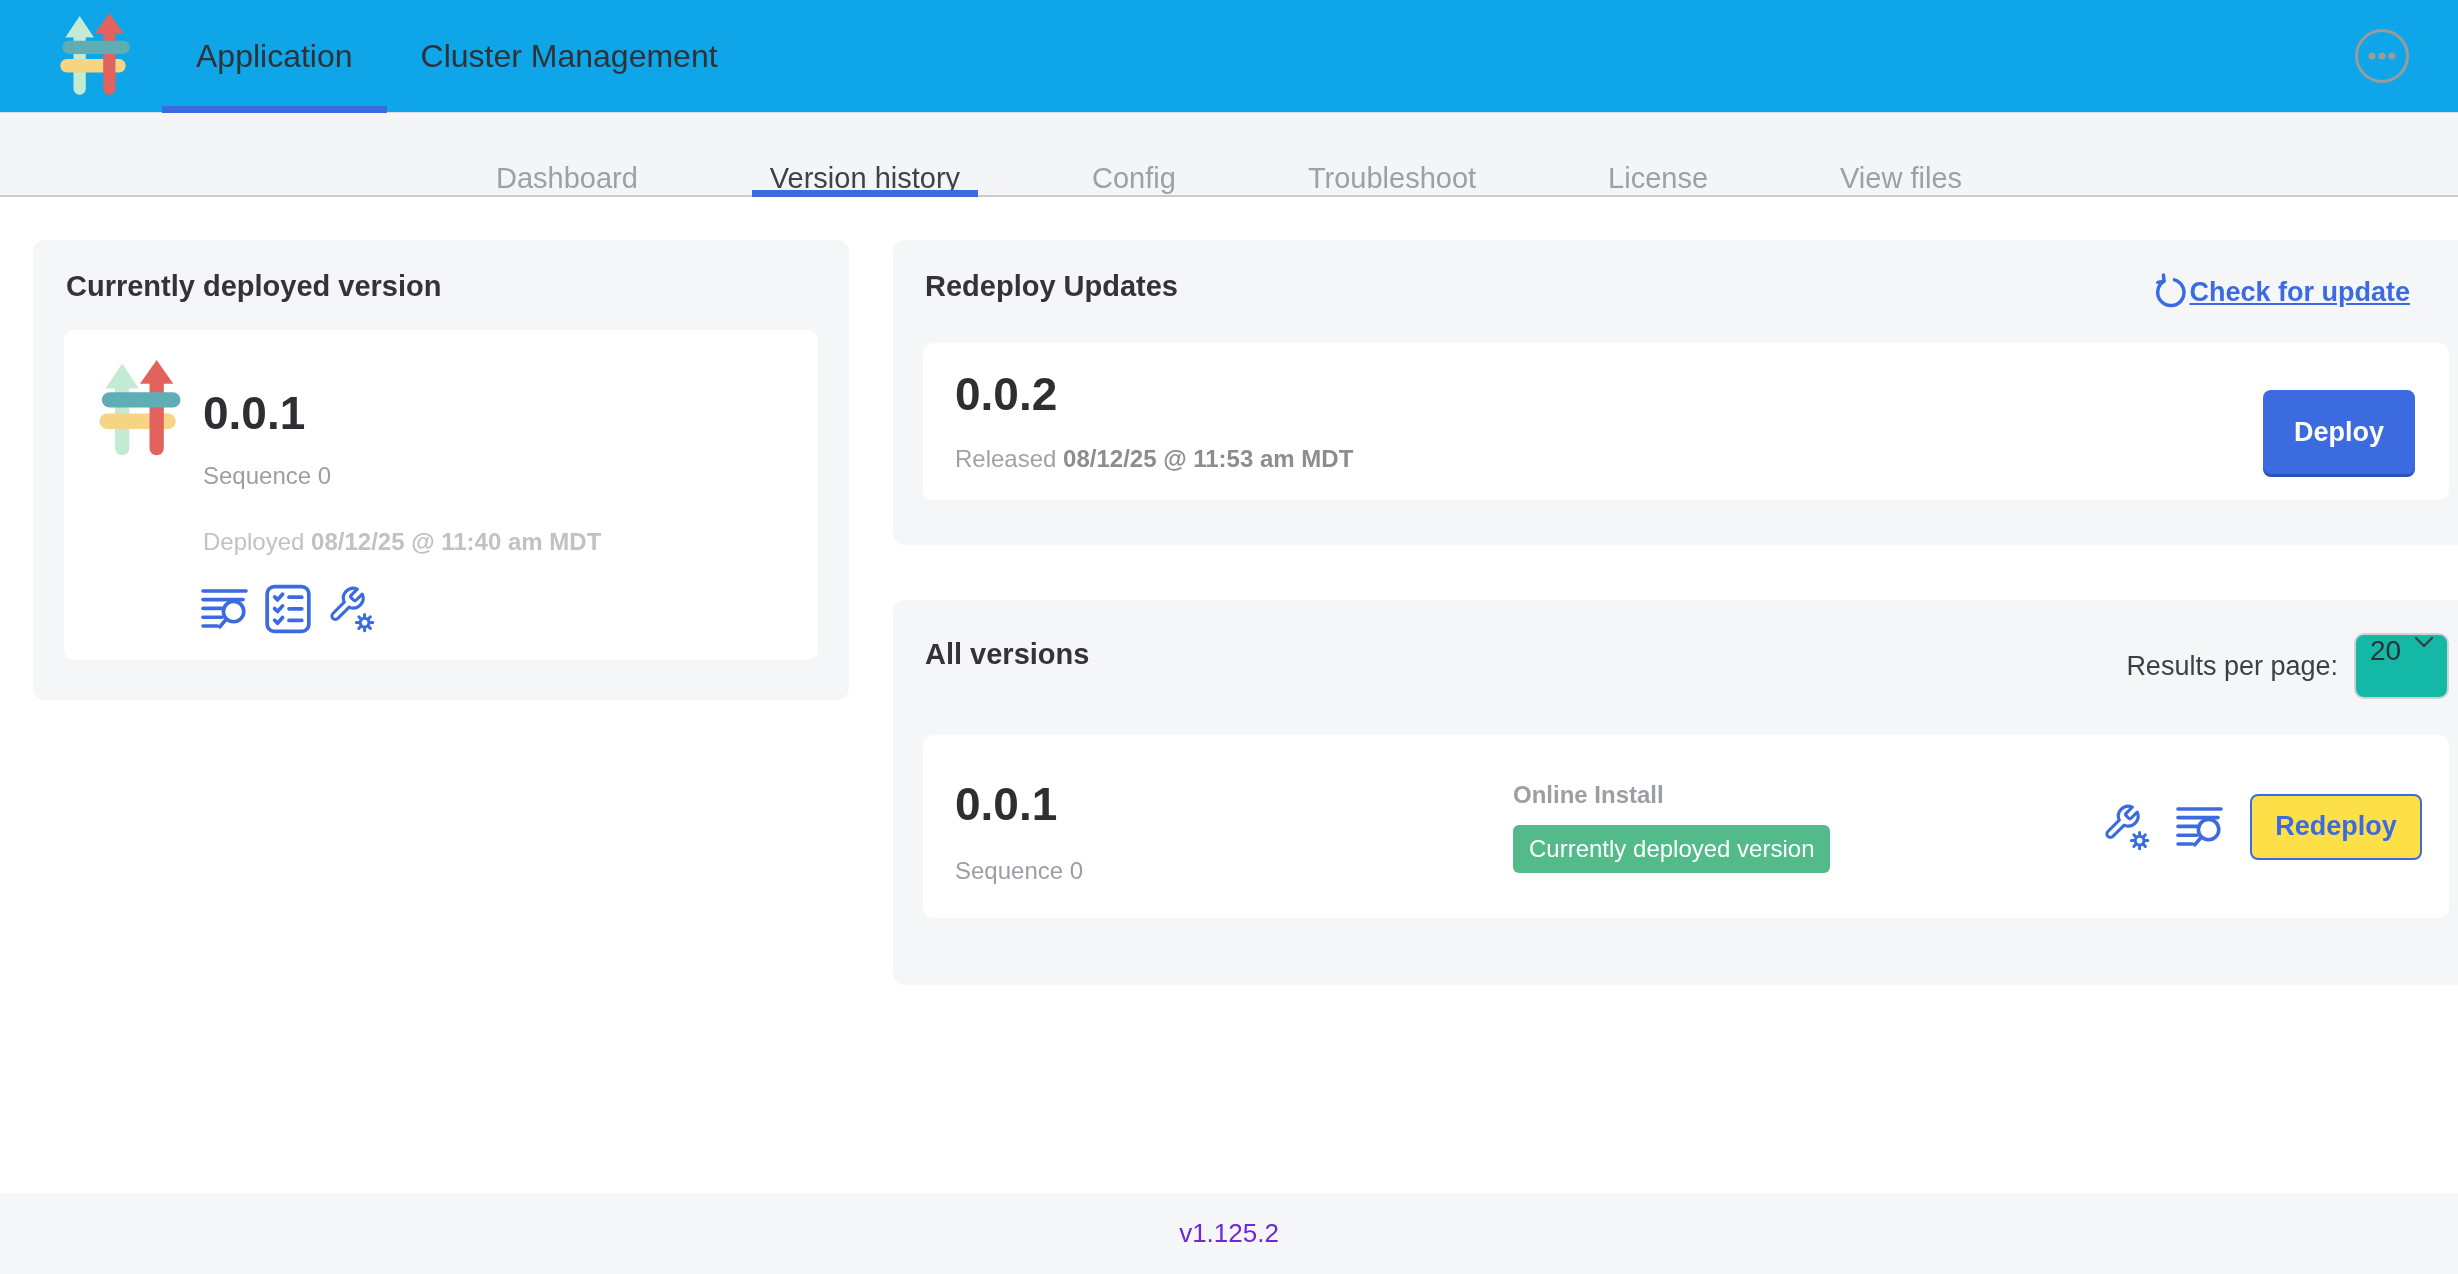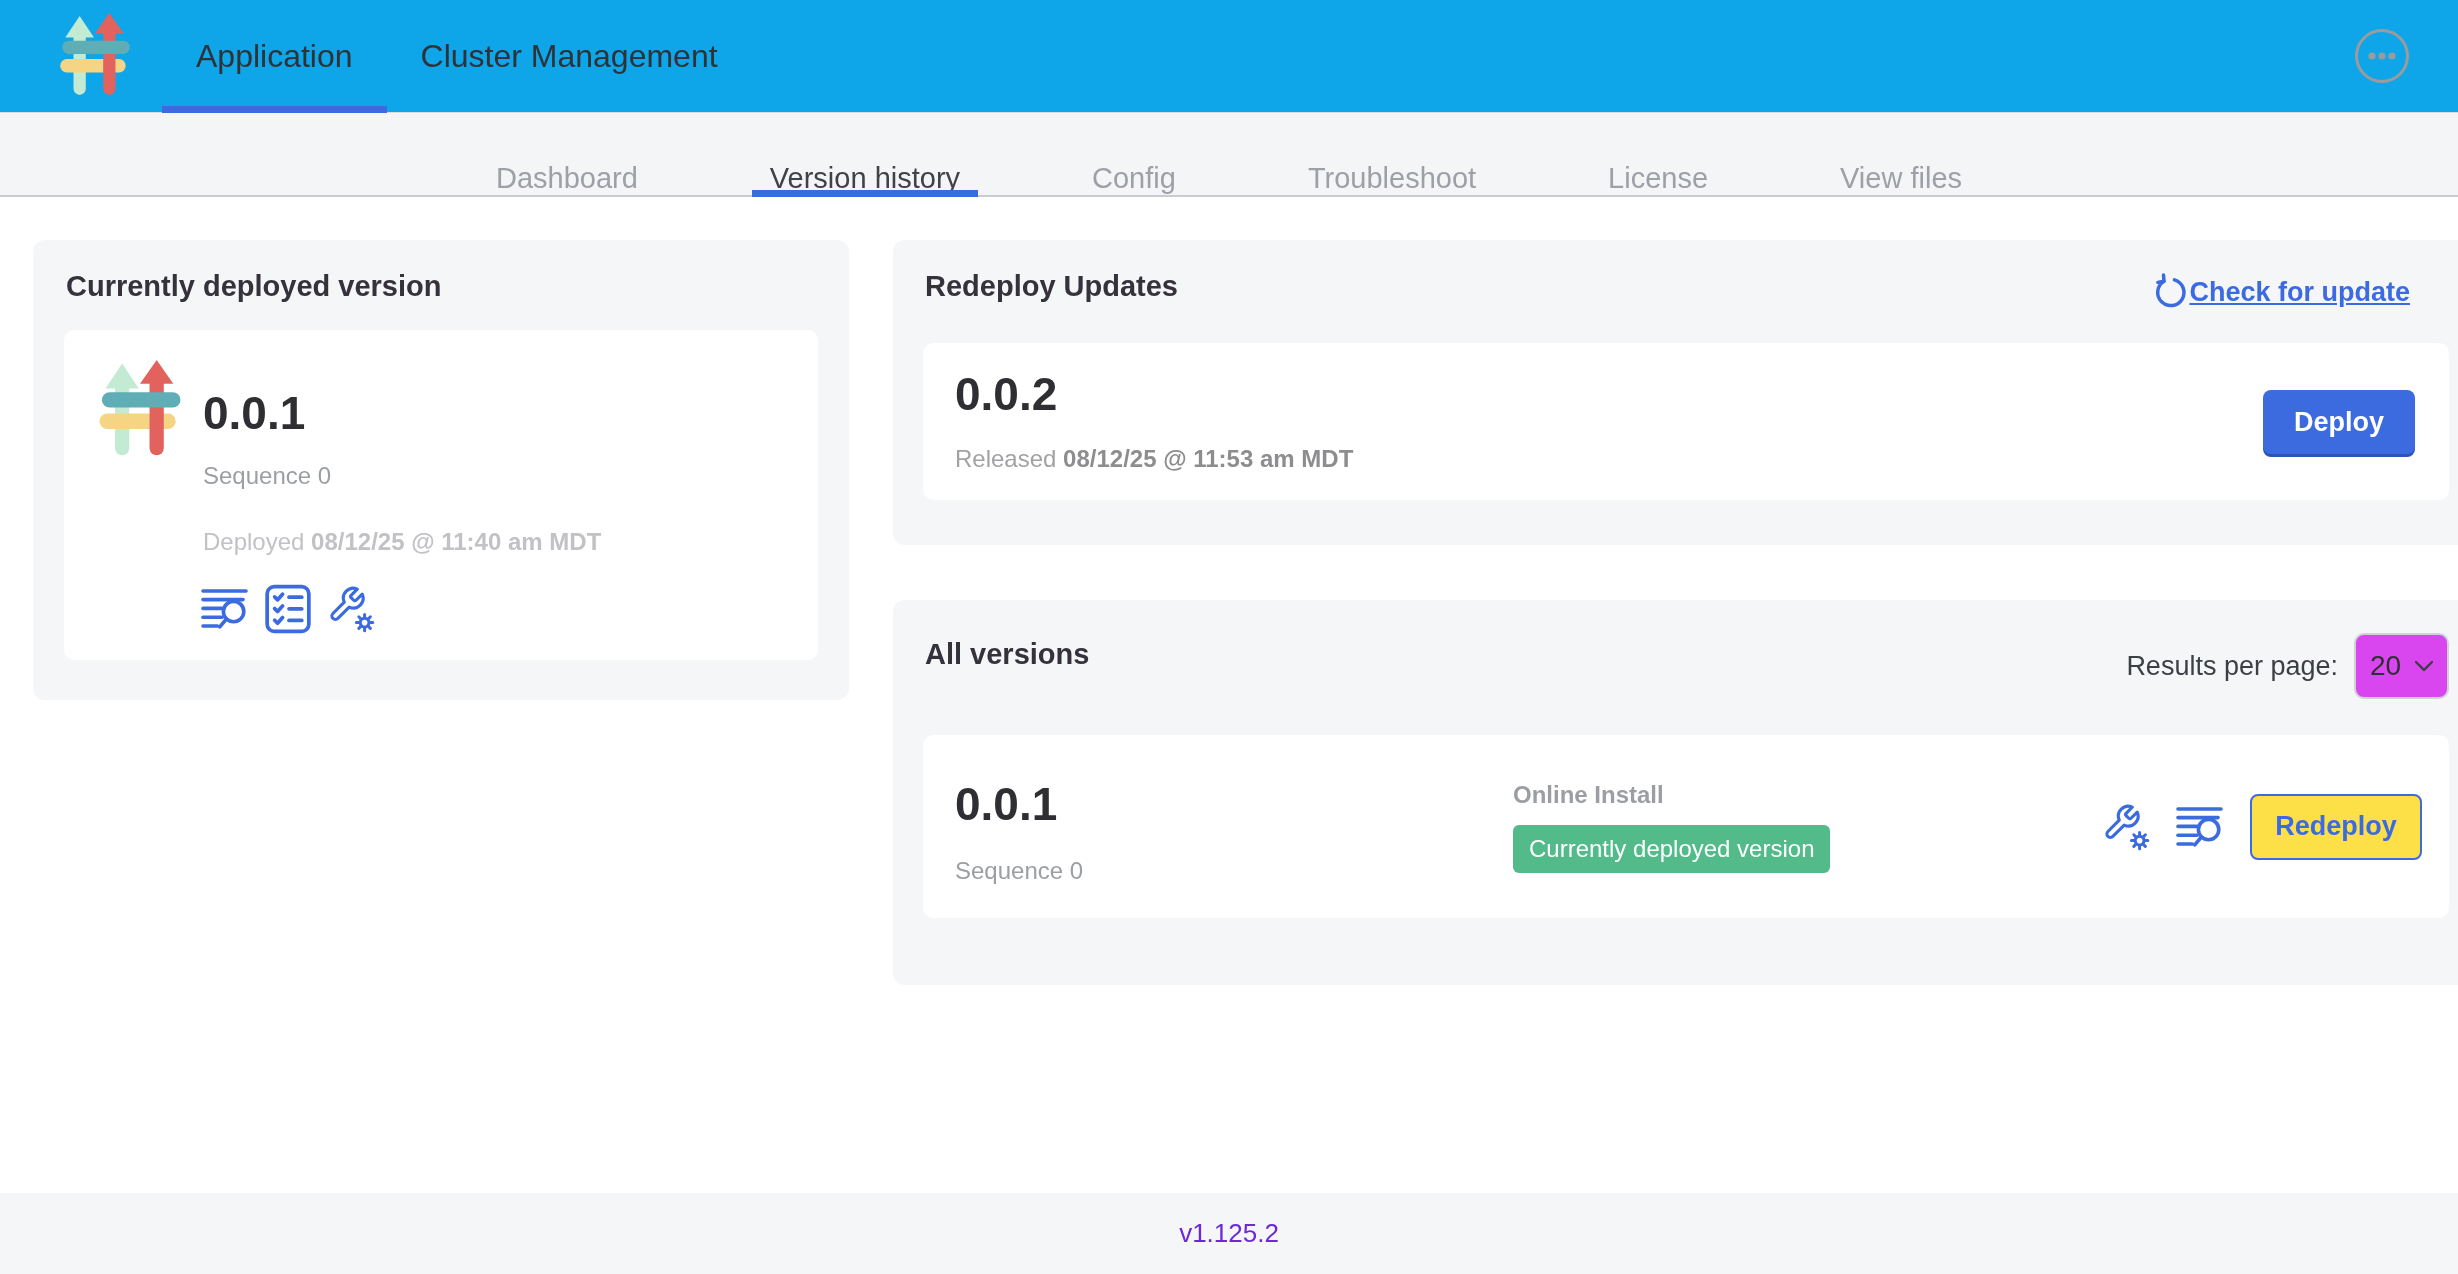--- a/index.html
+++ b/index.html
@@ -51,31 +51,31 @@
   .au-section { top:43px; height:305px; }
   .sec-title-r { position:absolute; left:32px; top:30px; font-size:29px; font-weight:700; color:#35323c; }
   .check-link { position:absolute; top:33px; right:64px; display:flex; align-items:center; 
                 cursor:pointer; }
   .check-link span { font-size:27px; font-weight:600; color:#3b6bdf; text-decoration:underline; }
   .au-card { position:absolute; left:30px; right:25px; top:103px; height:157px;
              background:#fff; border-radius:10px; }
   .au-version { position:absolute; left:32px; top:24px; font-size:46px; font-weight:700; color:#2f2f33; }
   .au-released { position:absolute; left:32px; top:102px; font-size:24px; color:#a2a2a5; }
   .au-released b { font-weight:700; color:#8d8d90; }
-  .deploy-btn { position:absolute; right:34px; top:47px; width:152px; height:64px;
+  .deploy-btn { position:absolute; right:34px; top:47px; width:152px; height:84px;
                 background:#3b6bdf; border:none; border-radius:8px; box-shadow:0 3px 0 #2c53b8;
                 color:#fff; font-size:27px; font-weight:700; cursor:pointer;
                 font-family:inherit; }
 
   .av-section { top:403px; height:385px; }
   .per-page { position:absolute; top:33px; right:25px; height:66px; display:flex;
               align-items:center; gap:16px; }
   .per-page-label { font-size:27px; color:#3c3f44; }
-  .select-box { width:95px; height:66px; background:#d946ef; border:2px solid #d2d2d6; border-radius:10px;
-                display:flex; align-items:center; justify-content:space-between;
+  .select-box { width:95px; height:66px; background:#14b8a6; border:2px solid #d2d2d6; border-radius:10px;
+                display:flex; justify-content:space-between;
                 padding:0 12px 0 14px; cursor:pointer; }
   .select-box span { font-size:28px; color:#2f2f33; }
   .version-row { position:absolute; left:30px; right:25px; top:135px; height:183px;
                  background:#fff; border-radius:10px; }
   .vr-version { position:absolute; left:32px; top:42px; font-size:46px; font-weight:700; color:#2f2f33; }
   .vr-seq { position:absolute; left:32px; top:122px; font-size:24px; color:#9b9fa4; }
   .vr-install { position:absolute; left:590px; top:46px; font-size:24px; font-weight:700; color:#9b9fa4; }
   .status-badge { position:absolute; left:590px; top:90px; background:#52bb89; color:#fff;
                   font-size:24px; border-radius:6px; padding:10px 16px; }
   .vr-actions { position:absolute; right:27px; top:0; bottom:0; display:flex; align-items:center; gap:26px; }

